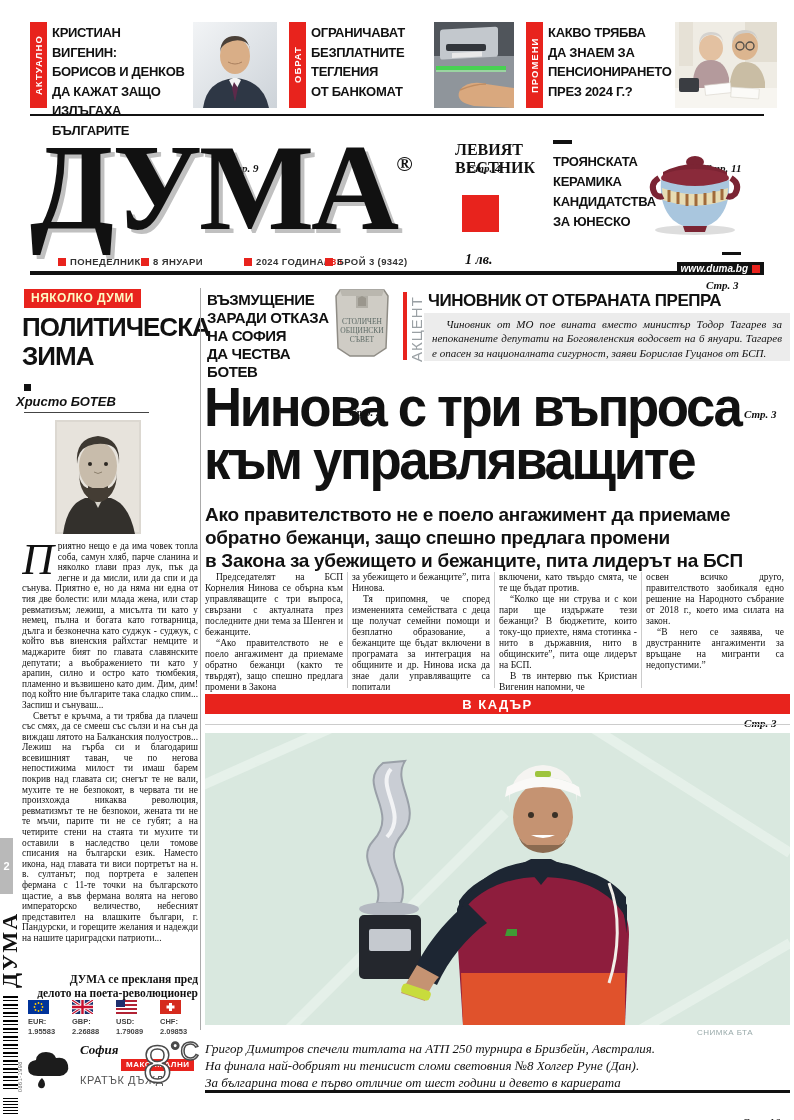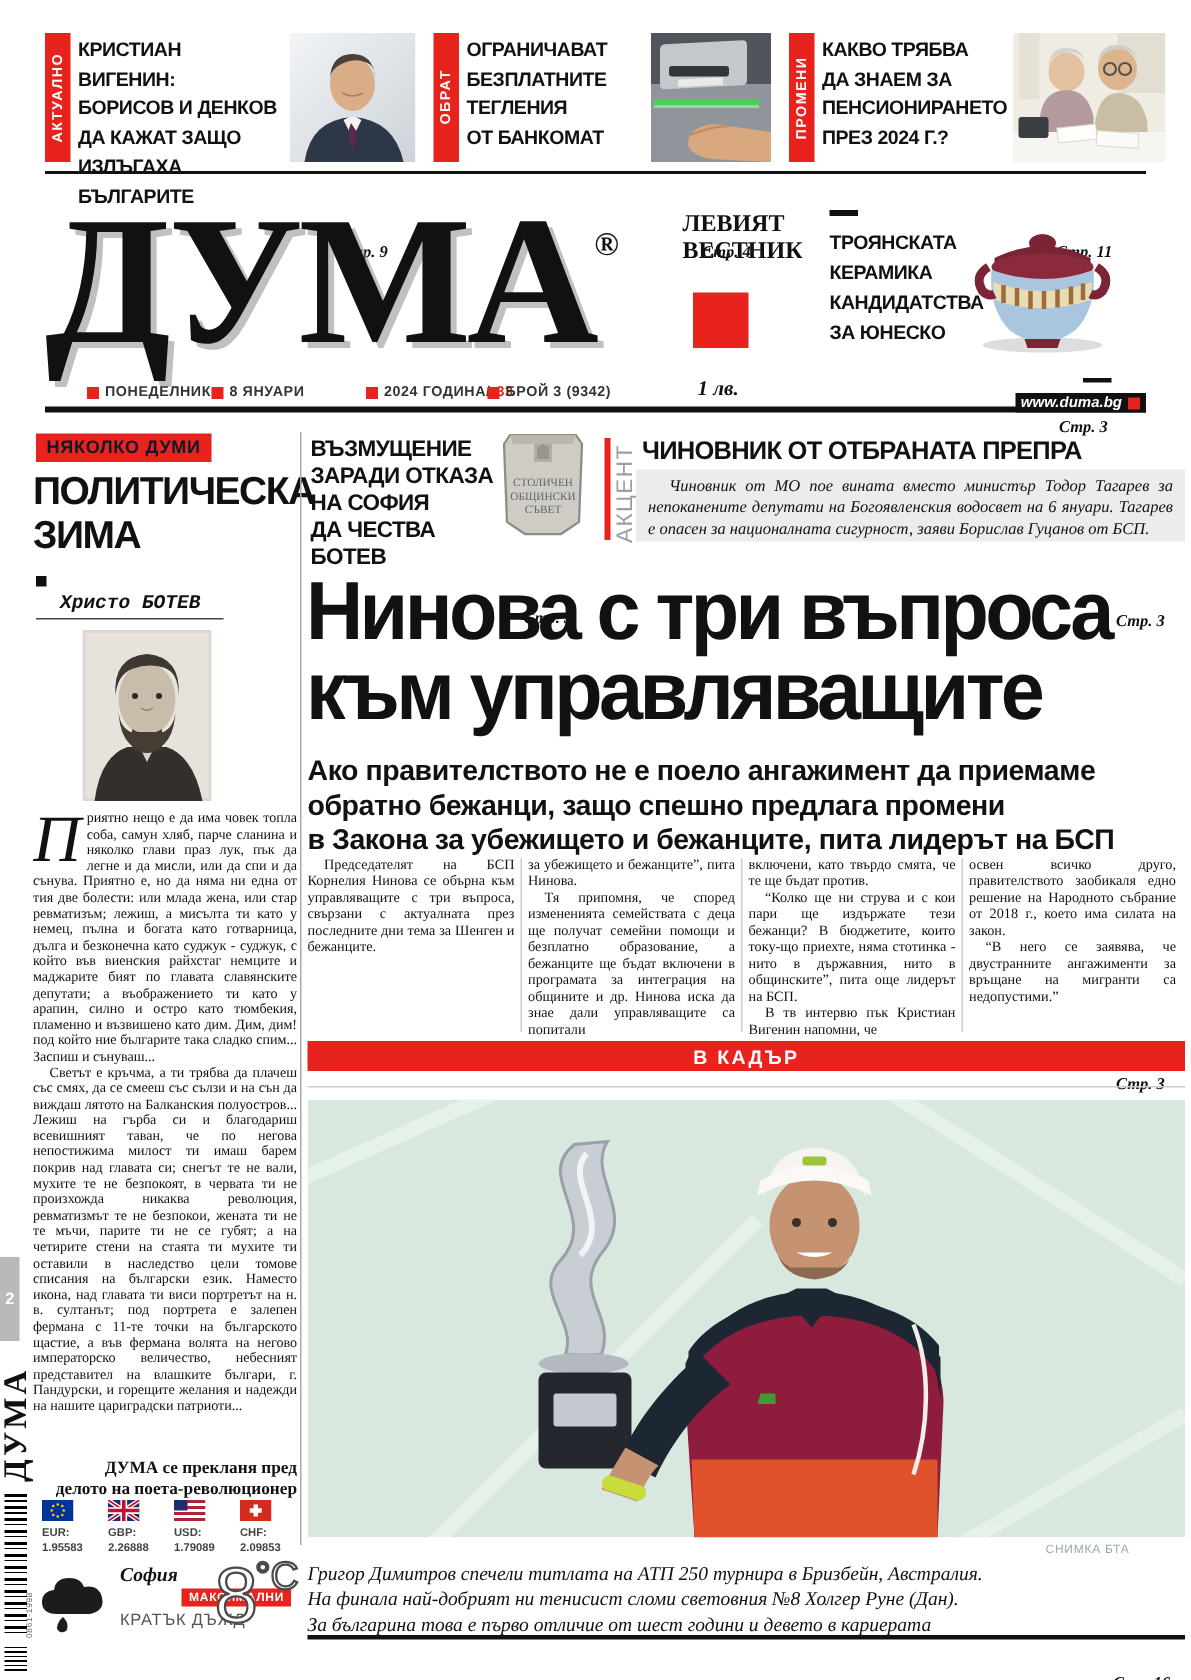--- a/index.html
+++ b/index.html
@@ -45,26 +45,26 @@
   .dl1{left:30px;} .dl2{left:113px;} .dl3{left:216px;} .dl4{left:297px;}
   .dl-red { color:#e8231d; }
   .price { position:absolute; left:465px; top:252px; font-family:"Liberation Serif", serif; font-weight:bold;
            font-style:italic; font-size:14px; }
   .mast-bar { position:absolute; left:30px; top:271px; width:734px; height:4px; background:#111; }
   .site-box { position:absolute; right:30px; top:262px; background:#111; color:#fff; font-weight:bold; font-style:italic;
               font-size:10px; padding:1px 4px; display:flex; align-items:center; gap:4px; }
   .site-sq { width:8px; height:8px; background:#e8231d; display:inline-block; }
 
   
-  .kicker { position:absolute; left:24px; top:289px; background:#e8231d; color:#0f172a; font-weight:bold; font-size:12px;
+  .kicker { position:absolute; left:24px; top:289px; background:#e8231d; color:#fef9c3; font-weight:bold; font-size:12px;
             padding:2px 7px 3px; letter-spacing:0.5px; }
   .lc-title { position:absolute; left:22px; top:313px; width:175px; font-weight:bold; font-size:26px; line-height:1.12;
               letter-spacing:-1px; }
   .lc-bullet { position:absolute; left:24px; top:384px; width:7px; height:7px; background:#111; }
-  .lc-author { position:absolute; left:40px; top:394px; font-family:Liberation Mono, monospace; font-weight:bold;
+  .lc-author { position:absolute; left:16px; top:394px; font-family:Liberation Sans, sans-serif; font-weight:bold;
                font-style:italic; font-size:13px; }
   .lc-rule { position:absolute; left:24px; top:412px; width:125px; height:1px; background:#444; }
   .lc-portrait { position:absolute; left:55px; top:420px; }
   .lc-body { position:absolute; left:22px; top:541px; width:176px; height:428px; overflow:hidden;
              font-family:"Liberation Serif", serif; font-size:9.4px; line-height:10.6px; text-align:justify; }
   .lc-body p + p { text-indent:11px; }
   .dropcap { float:left; font-size:44px; line-height:34px; font-style:italic; padding:2px 4px 0 0;
              font-family:"Liberation Serif", serif; }
   .lc-signoff { position:absolute; left:22px; top:972px; width:176px; font-family:"Liberation Serif", serif;
                 font-weight:bold; font-size:11.5px; line-height:1.25; text-align:right; white-space:pre-line; }
@@ -334,20 +334,21 @@
   <span class="pageref sec-page-r">Стр. 3</span>
 
   <div class="main-head">Нинова с три въпроса
 към управляващите</div>
   <div class="sub-head">Ако правителството не е поело ангажимент да приемаме
 обратно бежанци, защо спешно предлага промени
 в Закона за убежището и бежанците, пита лидерът на БСП</div>
   <div class="cols">
     <div class="col">
       <p class="ind">Председателят на БСП Корнелия Нинова се обърна към управляващите с три въпроса, свързани с актуалната през последните дни тема за Шенген и бежанците.</p>
+      <p class="ind">“Ако правителството не е поело ангажимент да приемаме обратно бежанци (както те твърдят), защо спешно предлага промени в Закона</p>
     </div>
     <div class="col-rule"></div>
     <div class="col">
       <p>за убежището и бежанците”, пита Нинова.</p>
       <p class="ind">Тя припомня, че според измененията семействата с деца ще получат семейни помощи и безплатно образование, а бежанците ще бъдат включени в програмата за интеграция на общините и др. Нинова иска да знае дали управляващите са попитали</p>
     </div>
     <div class="col-rule"></div>
     <div class="col">
       <p>включени, като твърдо смята, че те ще бъдат против.</p>
       <p class="ind">“Колко ще ни струва и с кои пари ще издържате тези бежанци? В бюджетите, които току-що приехте, няма стотинка - нито в държавния, нито в общинските”, пита още лидерът на БСП.</p>

